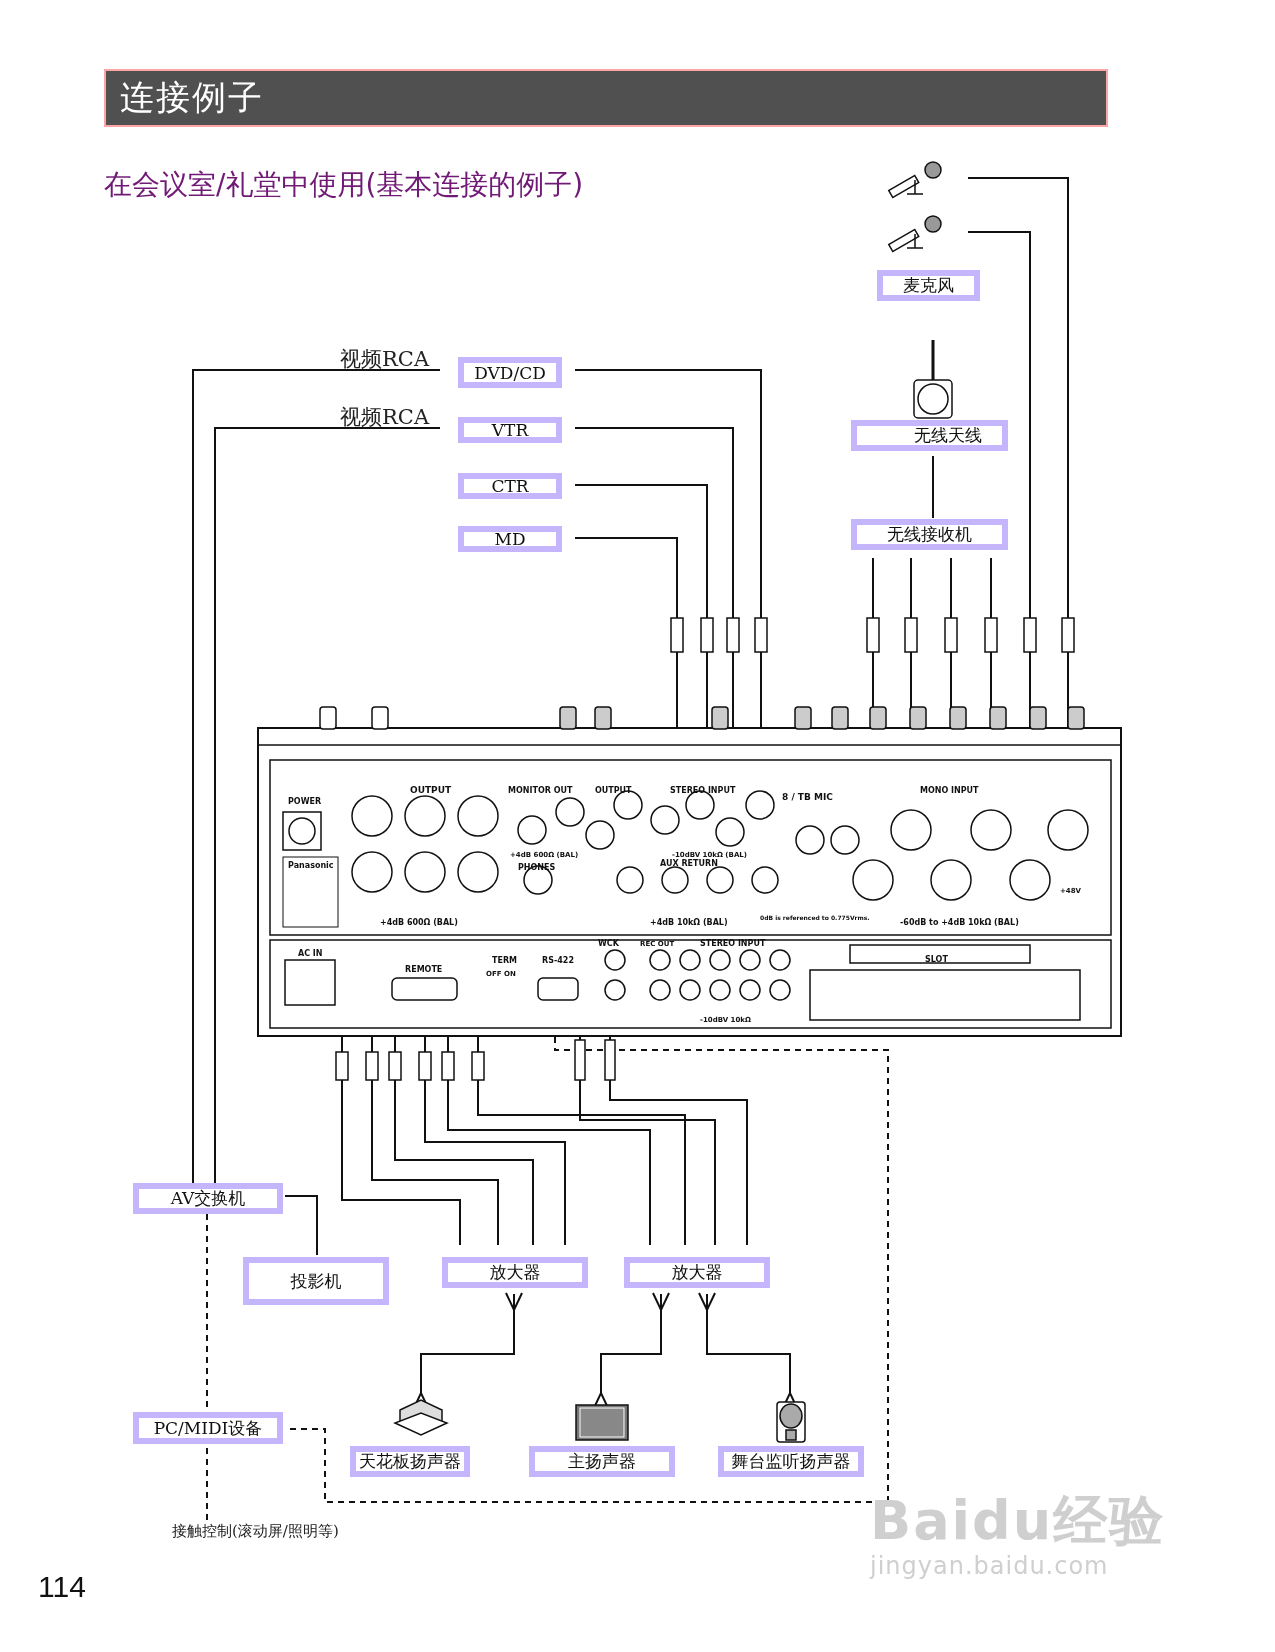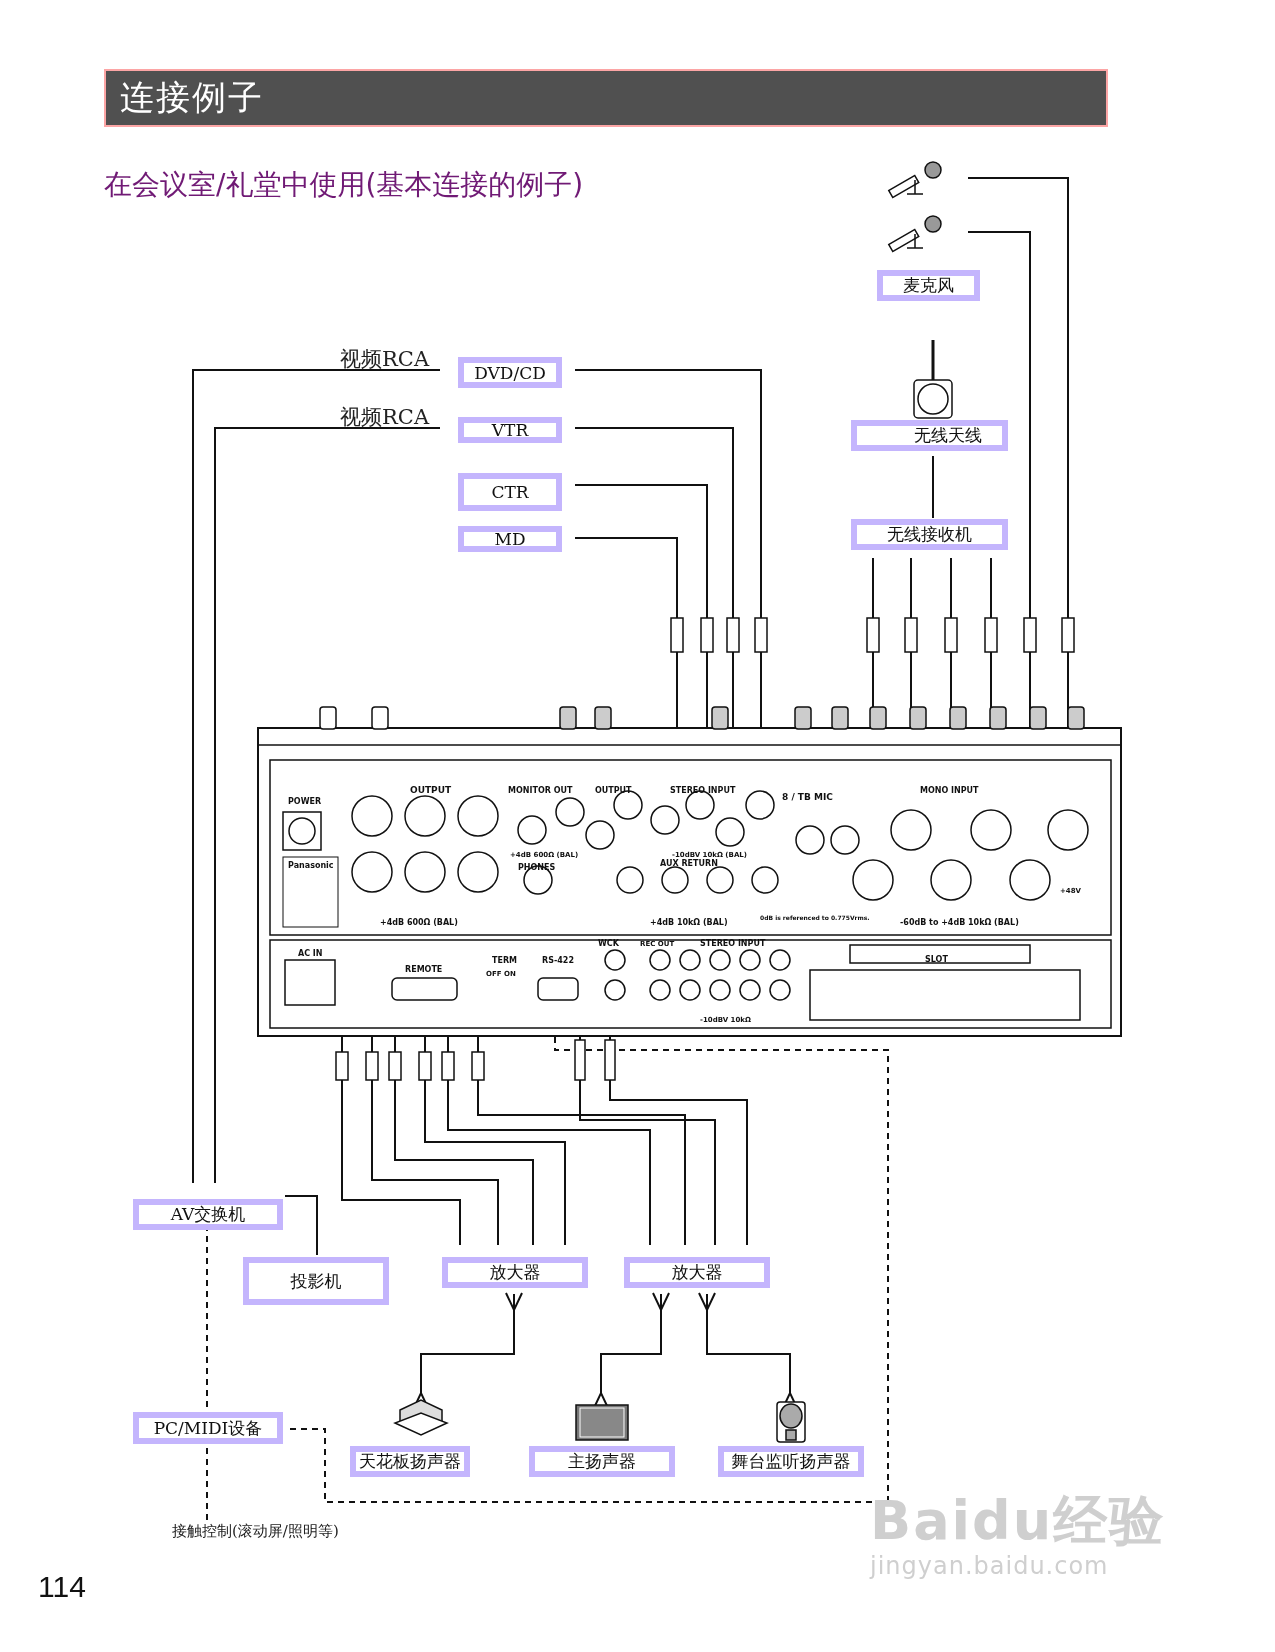--- a/index.html
+++ b/index.html
@@ -227,28 +227,28 @@
     <rect x="777" y="1402" width="28" height="40" rx="3" fill="#fff"></rect>
     <ellipse cx="791" cy="1416" rx="11" ry="12" fill="#aaa"></ellipse>
     <rect x="786" y="1430" width="10" height="10" fill="#aaa"></rect>
   </g>
 </svg>
 
 <div class="label" style="left:340px;top:345px;">视频RCA</div>
 <div class="label" style="left:340px;top:403px;">视频RCA</div>
 <div class="box" style="left:458px;top:357px;width:104px;height:31px;">DVD/CD</div>
 <div class="box" style="left:458px;top:417px;width:104px;height:26px;">VTR</div>
-<div class="box" style="left:458px;top:473px;width:104px;height:38px;">CTR</div>
+<div class="box" style="left:458px;top:473px;width:104px;height:26px;">CTR</div>
 <div class="box" style="left:458px;top:526px;width:104px;height:26px;">MD</div>
 
 <div class="box" style="left:877px;top:270px;width:103px;height:31px;">麦克风</div>
 <div class="box" style="left:851px;top:420px;width:157px;height:31px;padding-left:37px;">无线天线</div>
 <div class="box" style="left:851px;top:519px;width:157px;height:31px;">无线接收机</div>
 
-<div class="box" style="left:133px;top:1183px;width:150px;height:31px;margin-top:16px;">AV交换机</div>
+<div class="box" style="left:133px;top:1183px;width:150px;height:31px;">AV交换机</div>
 <div class="box" style="left:243px;top:1257px;width:146px;height:48px;">投影机</div>
 <div class="box" style="left:442px;top:1257px;width:146px;height:31px;">放大器</div>
 <div class="box" style="left:624px;top:1257px;width:146px;height:31px;">放大器</div>
 <div class="box" style="left:133px;top:1412px;width:150px;height:32px;">PC/MIDI设备</div>
 <div class="box" style="left:350px;top:1446px;width:120px;height:31px;">天花板扬声器</div>
 <div class="box" style="left:529px;top:1446px;width:146px;height:31px;">主扬声器</div>
 <div class="box" style="left:718px;top:1446px;width:146px;height:31px;">舞台监听扬声器</div>
 <div class="label" style="left:172px;top:1522px;font-size:15px;">接触控制(滚动屏/照明等)</div>
 
 <div class="page-num">114</div>

